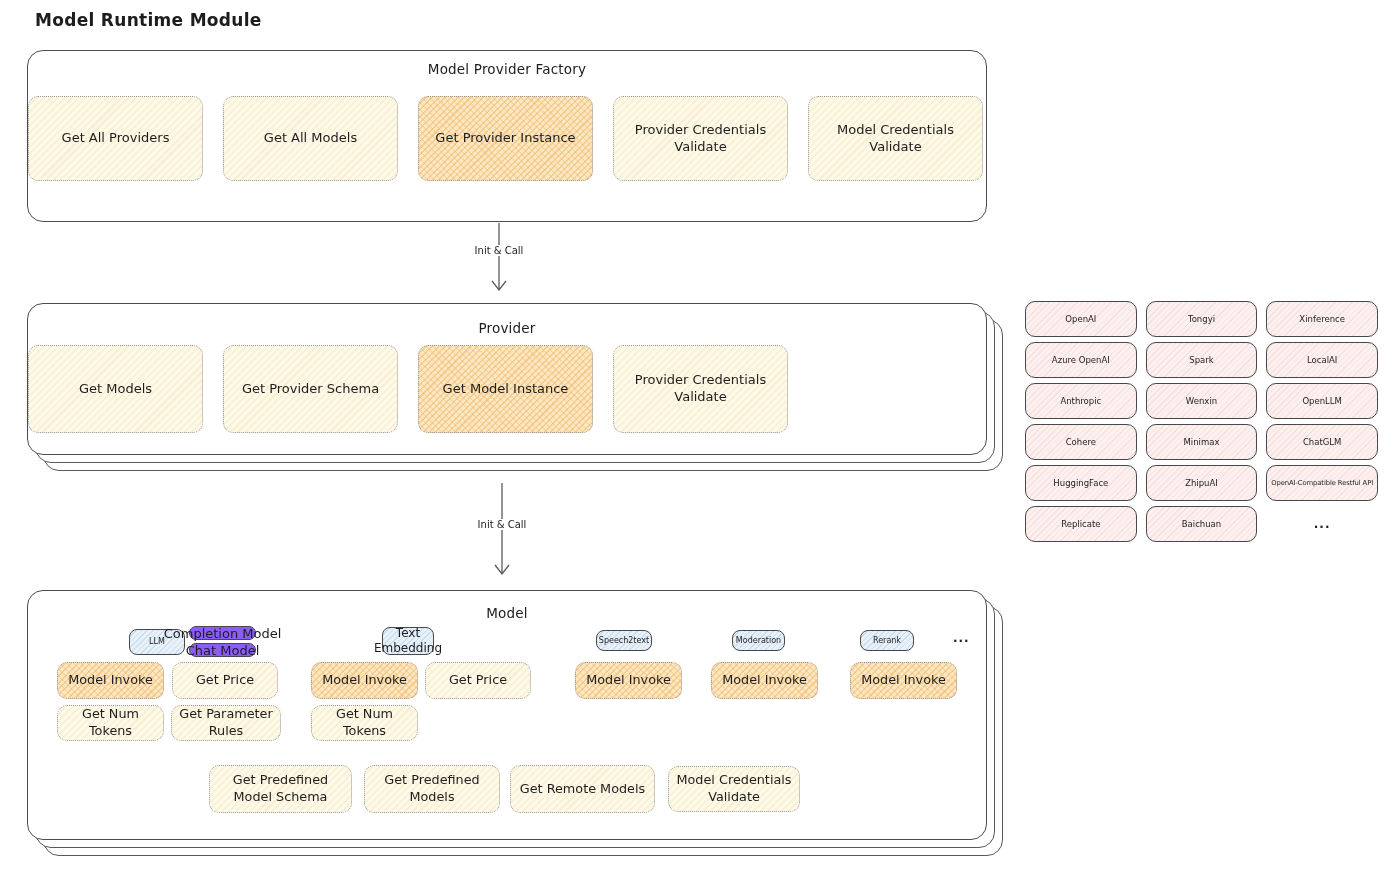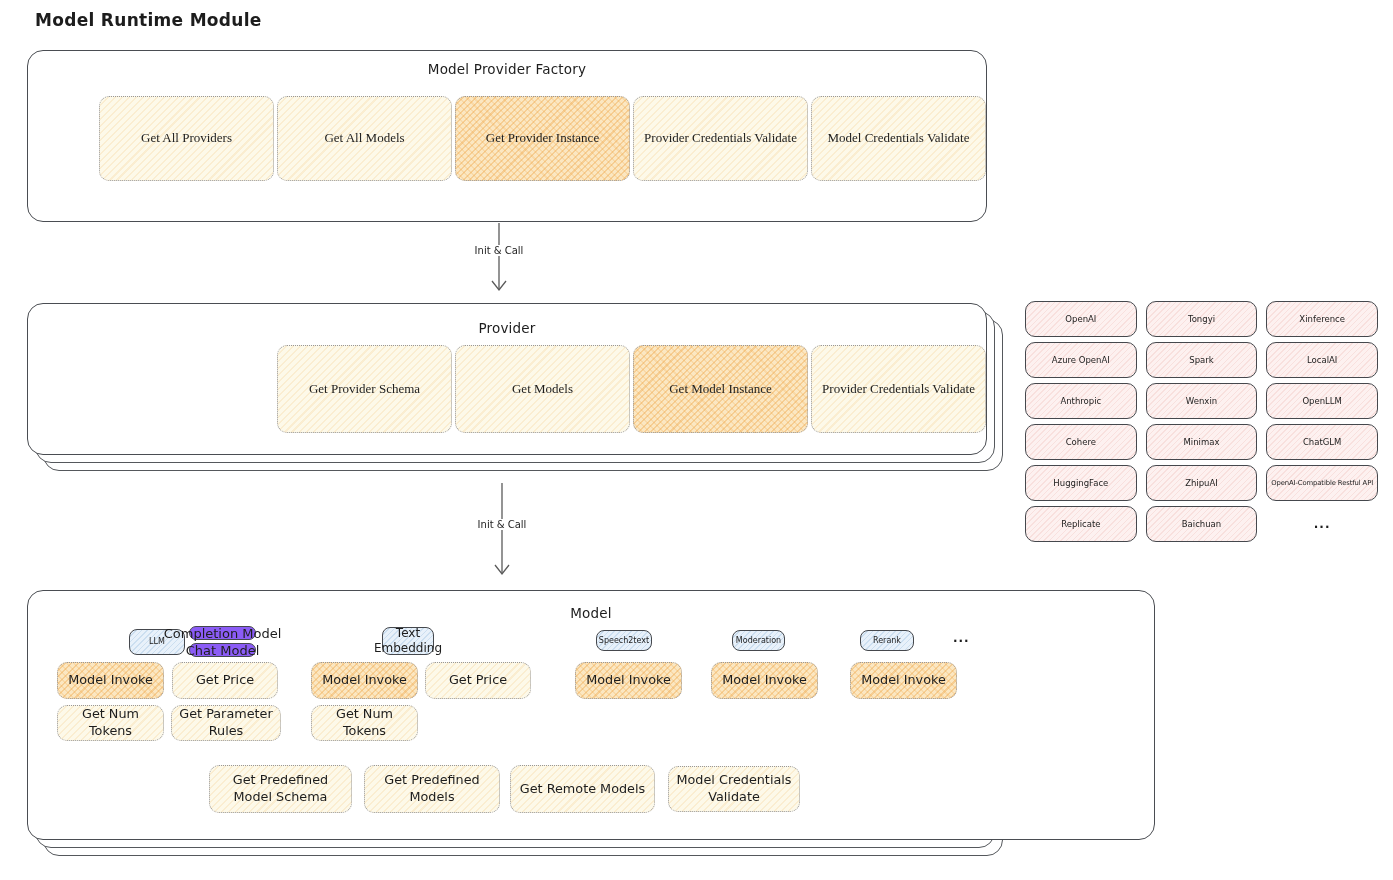--- a/index.html
+++ b/index.html
@@ -35,21 +35,21 @@
     background-image:repeating-linear-gradient(135deg,
       rgba(242,185,97,.18) 0px, rgba(242,185,97,.18) 1.5px,
       transparent 1.5px, transparent 5px);
   }
   .btn.hl {
     background-color:#fbe7c2;
     background-image:
       repeating-linear-gradient(135deg, rgba(238,160,60,.35) 0px, rgba(238,160,60,.35) 1.5px, transparent 1.5px, transparent 4.5px),
       repeating-linear-gradient(45deg,  rgba(238,160,60,.20) 0px, rgba(238,160,60,.20) 1.5px, transparent 1.5px, transparent 5px);
   }
-  .btn-row { display:flex; justify-content:flex-end; gap:3px;font-family:Liberation Serif, serif; }
+  .btn-row { display:flex; justify-content:flex-start; gap:20px; }
   .factory-btn { width:175px; height:85px; }
   .provider-btn { width:175px; height:88px; }
 
   
   .arrow { position:absolute; }
   .arrow svg { display:block; }
   .arrow-label {
     position:absolute; left:50%; transform:translateX(-50%);
     background:#fff; padding:0 5px; font-size:10px; white-space:nowrap;
   }
@@ -110,22 +110,22 @@
     <polyline points="33,58 40,67 47,58" fill="none" stroke="#5a5a5a" stroke-width="1.3"></polyline>
   </svg>
   <span class="arrow-label" style="top:22px;">Init &amp; Call</span>
 </div>
 
 <div class="stack-layer" style="left:43px; top:319px; width:960px; height:152px;"></div>
 <div class="stack-layer" style="left:35px; top:311px; width:960px; height:152px;"></div>
 <div class="big-box" style="left:27px; top:303px; width:960px; height:152px;">
   <div class="box-title" style="margin-top:16px;">Provider</div>
   <div class="btn-row" style="margin-top:9px;">
+    <div class="btn provider-btn">Get Models</div>
     <div class="btn provider-btn">Get Provider Schema</div>
-    <div class="btn provider-btn">Get Models</div>
     <div class="btn provider-btn hl">Get Model Instance</div>
     <div class="btn provider-btn">Provider Credentials Validate</div>
   </div>
 </div>
 
 <div class="pill-grid">
   <div class="pill">OpenAI</div>
   <div class="pill">Tongyi</div>
   <div class="pill">Xinference</div>
   <div class="pill">Azure OpenAI</div>
@@ -148,21 +148,21 @@
 <div class="arrow" style="left:462px; top:483px; width:80px; height:98px;">
   <svg width="80" height="98" viewBox="0 0 80 98">
     <line x1="40" y1="0" x2="40" y2="90" stroke="#5a5a5a" stroke-width="1.3"></line>
     <polyline points="33,82 40,91 47,82" fill="none" stroke="#5a5a5a" stroke-width="1.3"></polyline>
   </svg>
   <span class="arrow-label" style="top:36px;">Init &amp; Call</span>
 </div>
 
 <div class="stack-layer" style="left:43px; top:606px; width:960px; height:250px;"></div>
 <div class="stack-layer" style="left:35px; top:598px; width:960px; height:250px;"></div>
-<div class="big-box" style="left:27px; top:590px; width:1128px; height:250px;">
+<div class="big-box" style="left:27px; top:590px; width:960px; height:250px;">
   <div class="box-title" style="margin-top:14px;">Model</div>
 
   <div class="tag-blue" style="left:101px; top:38px; width:56px; height:26px;">LLM</div>
   <div class="tag-white" style="left:161px; top:35px; width:67px; height:14px;">Completion Model</div>
   <div class="tag-white" style="left:161px; top:52px; width:67px; height:14px;">Chat Model</div>
   <div class="tag-blue" style="left:354px; top:36px; width:52px; height:28px; font-size:12px; padding:0 4px;">Text Embedding</div>
   <div class="tag-blue" style="left:568px; top:39px; width:56px; height:21px;">Speech2text</div>
   <div class="tag-blue" style="left:704px; top:39px; width:53px; height:21px;">Moderation</div>
   <div class="tag-blue" style="left:832px; top:39px; width:54px; height:21px;">Rerank</div>
   <div class="ellipsis-txt" style="left:925px; top:40px;">...</div>

